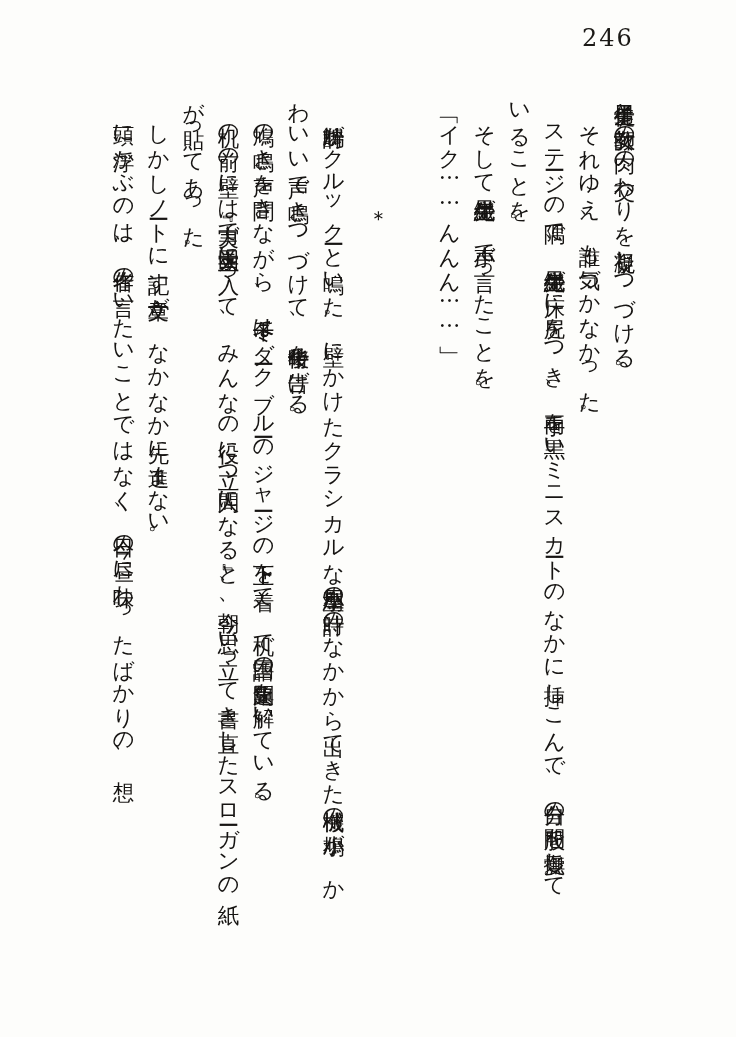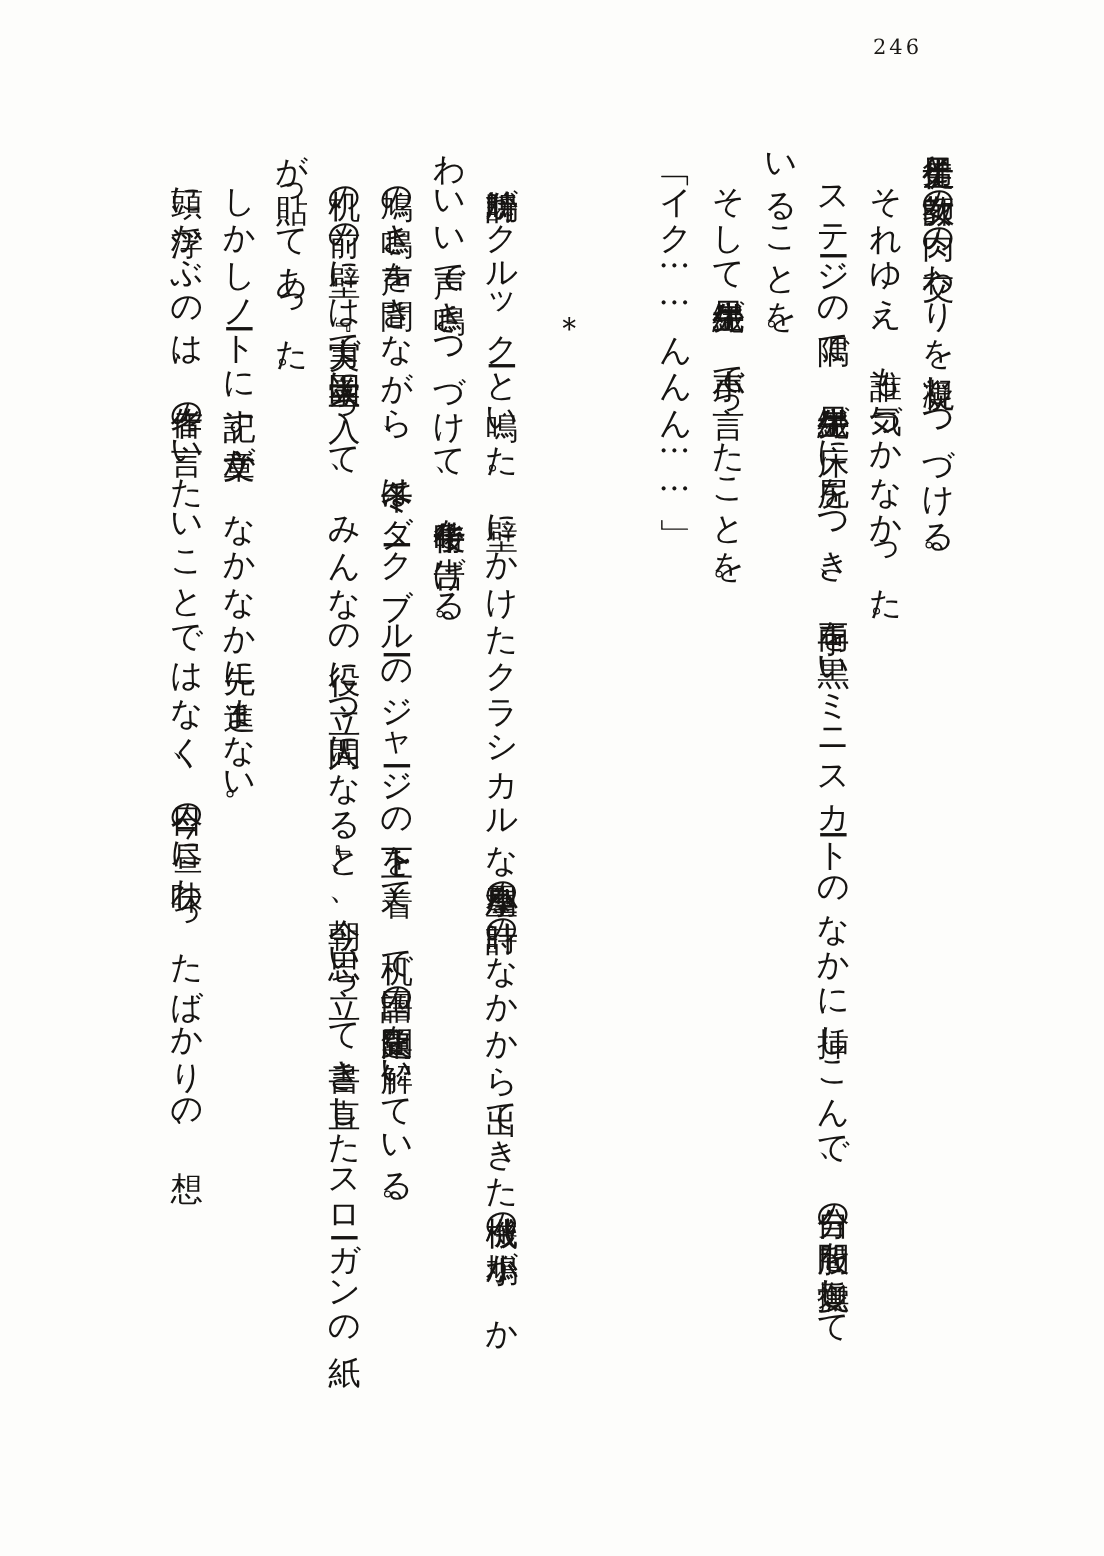--- a/index.html
+++ b/index.html
@@ -15,21 +15,21 @@
     height: 1037px;
     background: #fdfdfb;
     font-family: "DejaVu Serif", "Liberation Serif", serif;
     color: #161412;
     overflow: hidden;
   }
   .page-number {
     position: absolute;
     top: 24px;
     left: 582px;
-    font-size: 14px;
+    font-size: 24px;
     letter-spacing: 2px;
     color: #1b1916;
   }
   .text-block {
     position: absolute;
     top: 88px;
     right: 94px;
     height: 820px;
     writing-mode: vertical-rl;
     text-orientation: upright;

